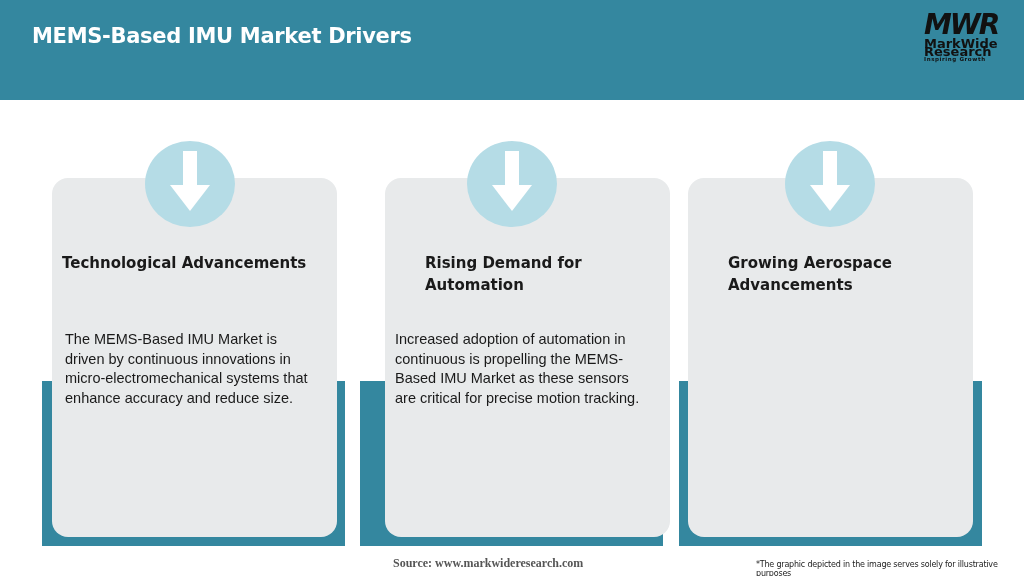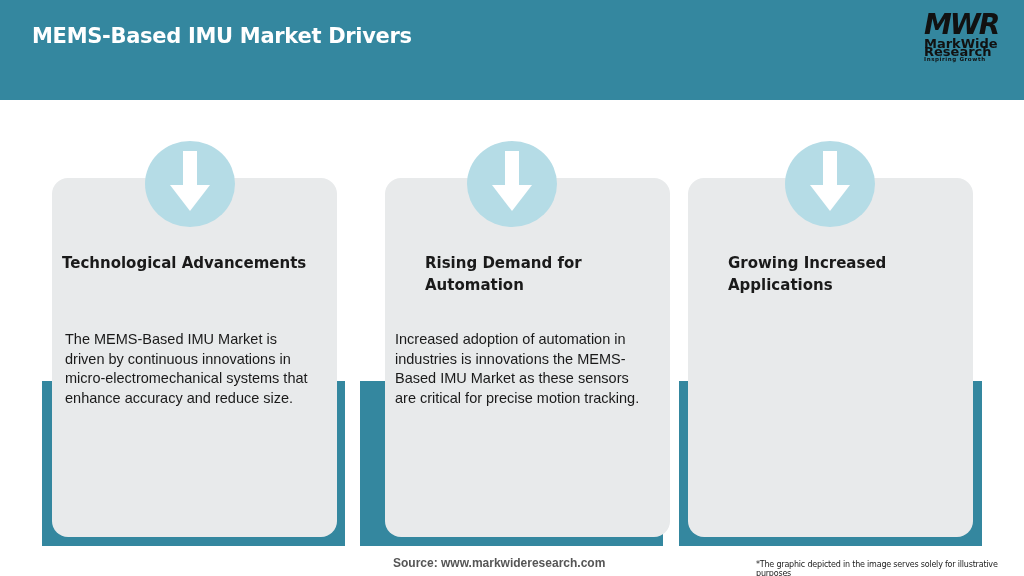--- a/index.html
+++ b/index.html
@@ -43,21 +43,21 @@
     font-size: 15px; line-height: 22px; color: #1a1a1a;
   }
   .card-body {
     position: absolute; top: 152px; left: 13px; right: 28px;
     font-family: "Liberation Sans", sans-serif; font-size: 14.5px; line-height: 19.5px;
     color: #1a1a1a;
   }
 
   .source {
     position: absolute; left: 393px; top: 556px;
-    font-family: Liberation Sans, sans-serif; font-weight: bold; font-size: 12px; color: #555555;
+    font-family: Liberation Serif, serif; font-weight: bold; font-size: 12px; color: #555555;
   }
   .disclaimer {
     position: absolute; left: 756px; top: 560px;
     font-family: "DejaVu Sans", sans-serif; font-size: 8px; color: #222222;
     letter-spacing: -0.2px;
   }
 </style>
 </head>
 <body>
 
@@ -78,32 +78,32 @@
 <div class="circle" style="left:145px;">
   <svg width="40" height="64" viewBox="0 0 40 64">
     <rect x="13" y="0" width="14" height="38" fill="#ffffff"></rect>
     <polygon points="0,34 40,34 20,60" fill="#ffffff"></polygon>
   </svg>
 </div>
 
 <div class="backing" style="left:360px;"></div>
 <div class="card" style="left:370px;margin-left:15px;">
   <div class="card-title" style="left:40px; right:40px;">Rising Demand for Automation</div>
-  <div class="card-body" style="left:10px;">Increased adoption of automation in industries is innovations the MEMS-Based IMU Market as these sensors are critical for precise motion tracking.</div>
+  <div class="card-body" style="left:10px;">Increased adoption of automation in continuous is propelling the MEMS-Based IMU Market as these sensors are critical for precise motion tracking.</div>
 </div>
 <div class="circle" style="left:467px;">
   <svg width="40" height="64" viewBox="0 0 40 64">
     <rect x="13" y="0" width="14" height="38" fill="#ffffff"></rect>
     <polygon points="0,34 40,34 20,60" fill="#ffffff"></polygon>
   </svg>
 </div>
 
 <div class="backing" style="left:679px;"></div>
 <div class="card" style="left:688px;">
-  <div class="card-title" style="left:40px; right:40px;">Growing Increased Applications</div>
+  <div class="card-title" style="left:40px; right:40px;">Growing Aerospace Advancements</div>
 </div>
 <div class="circle" style="left:785px;">
   <svg width="40" height="64" viewBox="0 0 40 64">
     <rect x="13" y="0" width="14" height="38" fill="#ffffff"></rect>
     <polygon points="0,34 40,34 20,60" fill="#ffffff"></polygon>
   </svg>
 </div>
 
 <div class="source">Source: www.markwideresearch.com</div>
 <div class="disclaimer">*The graphic depicted in the image serves solely for illustrative purposes</div>

